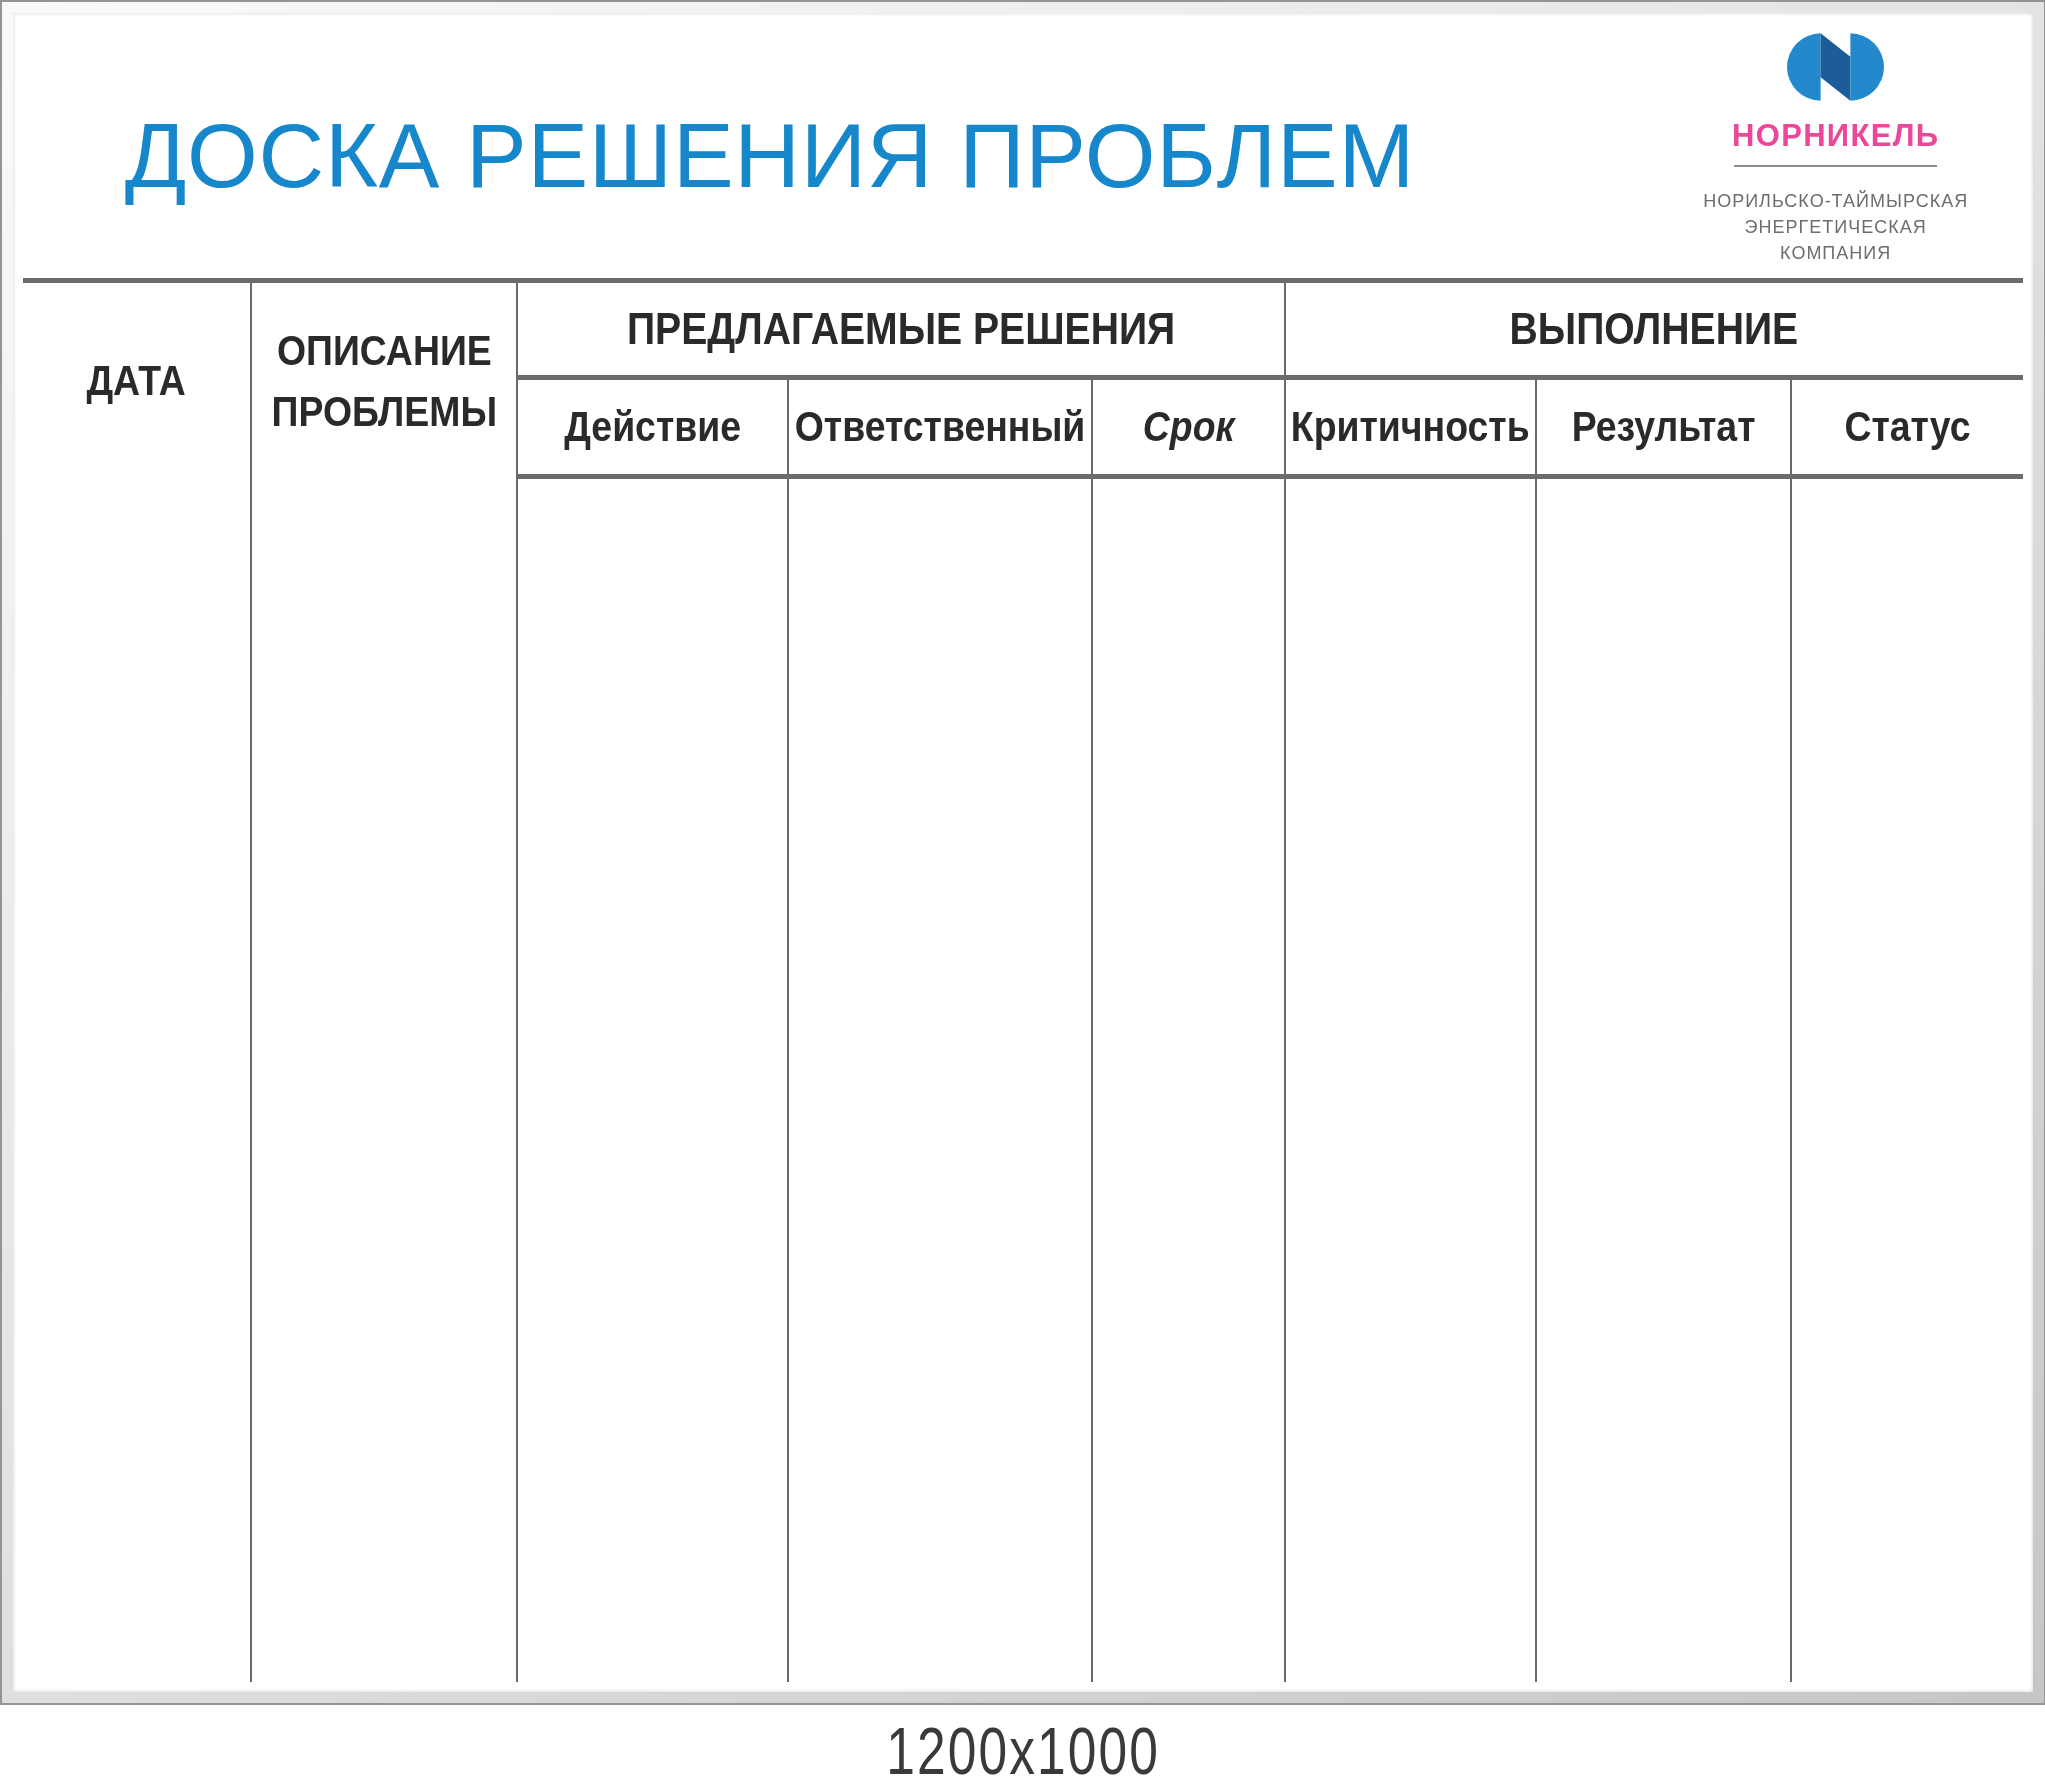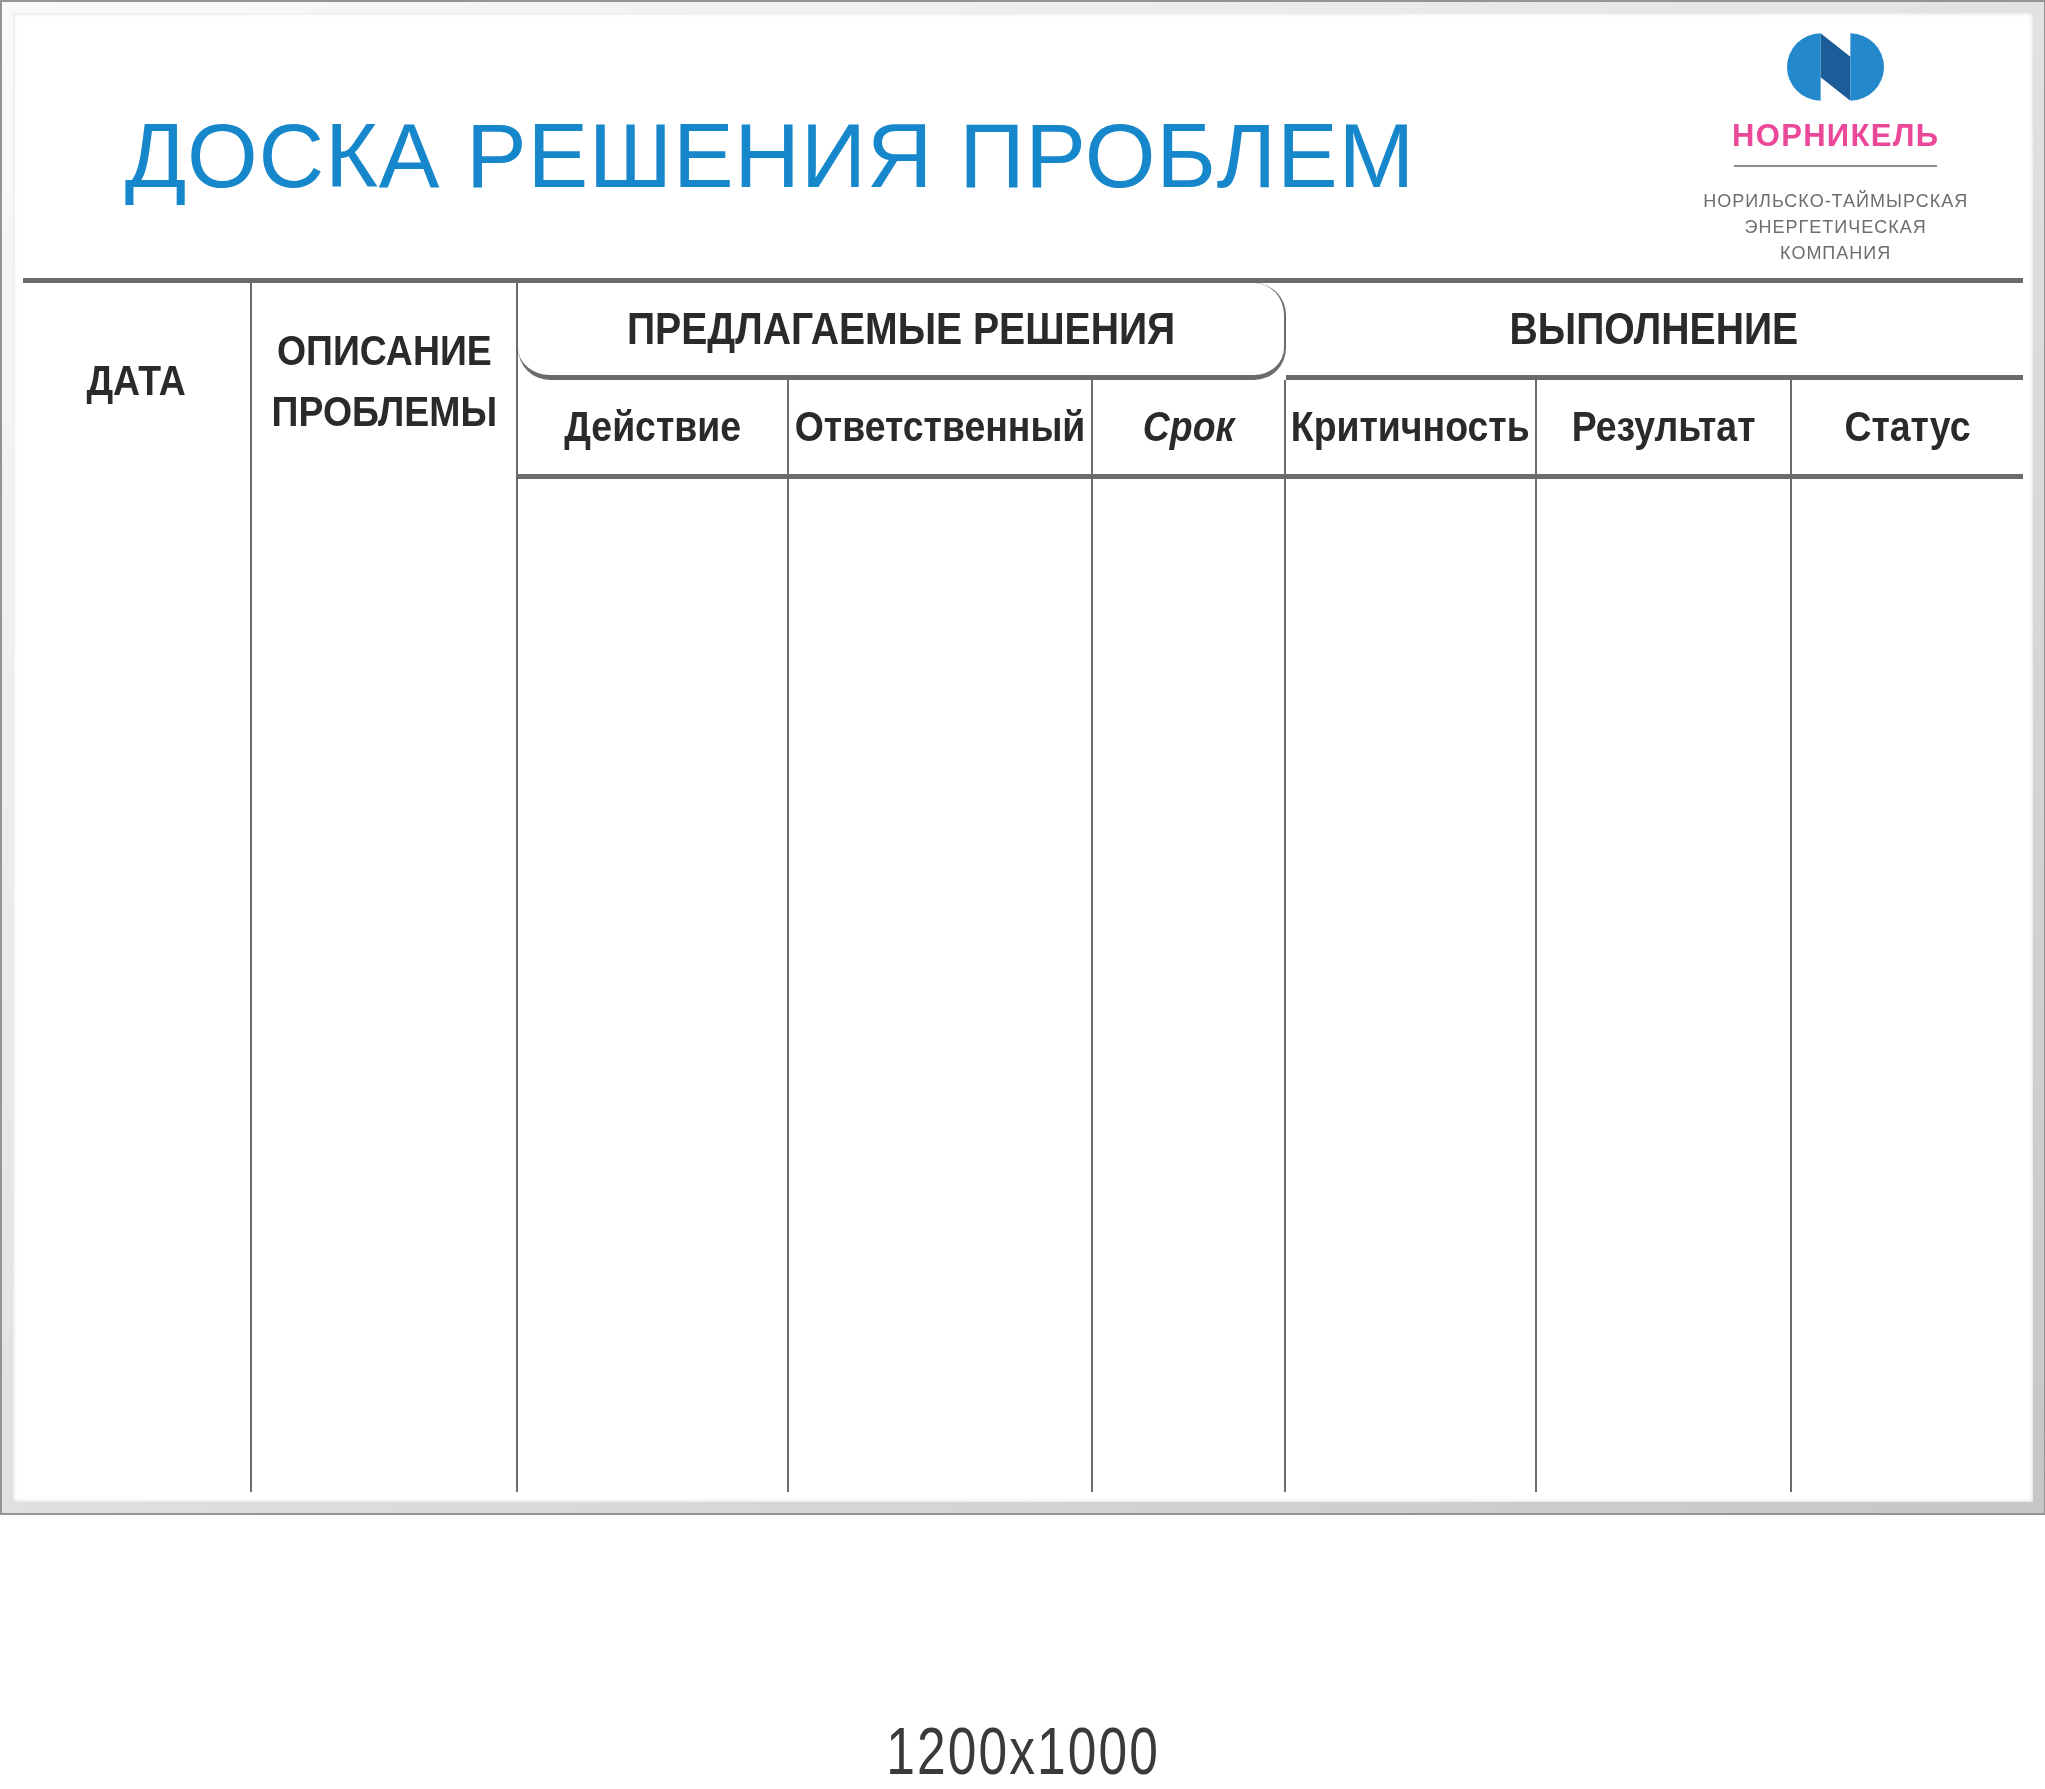--- a/index.html
+++ b/index.html
@@ -3,21 +3,21 @@
 <meta charset="utf-8">
 <style>
   html,body{margin:0;padding:0;background:#ffffff;}
   body{
     width:2046px;height:1789px;position:relative;overflow:hidden;
     font-family:"Liberation Sans","DejaVu Sans",sans-serif;
     -webkit-font-smoothing:antialiased;
   }
   
   .frame-outer{
-    position:absolute;left:0;top:0;width:2046px;height:1515px;
+    position:absolute;left:0;top:0;width:2046px;height:1705px;
     border:2px solid #949494;box-sizing:border-box;
     background:linear-gradient(145deg,#fafafa 0%,#e9e9e9 35%,#c6c6c6 100%);
   }
   .board-surface{
     position:absolute;left:10.7px;top:10.7px;right:10.7px;bottom:10.7px;
     background:#ffffff;
     box-shadow:inset 0 0 4px rgba(0,0,0,0.18);
   }
   
   .board-title{
@@ -52,21 +52,21 @@
     background:#ffffff;
   }
   .cell{
     box-sizing:border-box;display:flex;align-items:center;justify-content:center;
     color:#2b2a29;font-weight:700;overflow:hidden;
   }
   .vline{border-right:2.7px solid #6b6b6b;}
   .hline{border-bottom:5.3px solid #6b6b6b;}
   .cell-date        {grid-area:1/1/3/2;}
   .cell-problem     {grid-area:1/2/3/3;}
-  .group-solutions  {grid-area:1/3/2/6;border-radius:32px;}
+  .group-solutions  {grid-area:1/3/2/6;}
   .group-execution  {grid-area:1/6/2/9;}
   .sub-action       {grid-area:2/3/3/4;}
   .sub-responsible  {grid-area:2/4/3/5;}
   .sub-deadline     {grid-area:2/5/3/6;font-style:italic;}
   .sub-criticality  {grid-area:2/6/3/7;}
   .sub-result       {grid-area:2/7/3/8;}
   .sub-status       {grid-area:2/8/3/9;}
   .body-c1{grid-area:3/1/4/2;} .body-c2{grid-area:3/2/4/3;}
   .body-c3{grid-area:3/3/4/4;} .body-c4{grid-area:3/4/4/5;}
   .body-c5{grid-area:3/5/4/6;} .body-c6{grid-area:3/6/4/7;}

